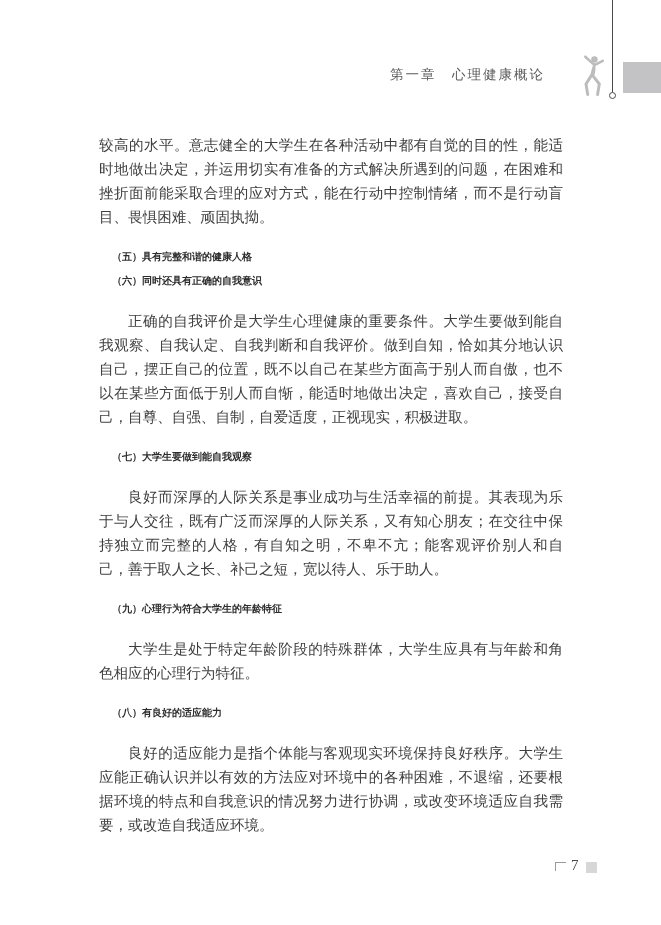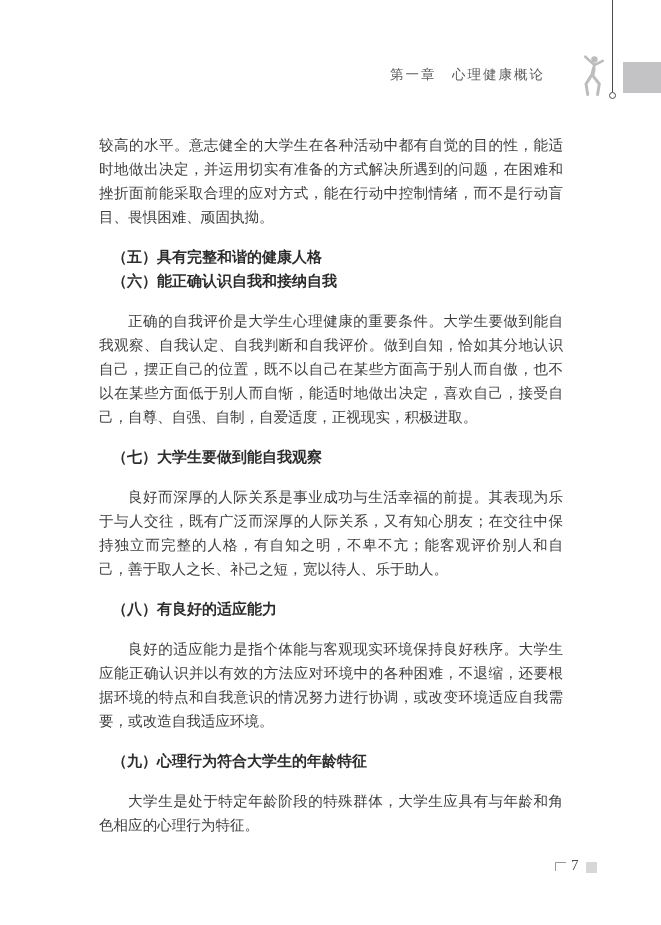--- a/index.html
+++ b/index.html
@@ -54,21 +54,21 @@
     line-height:24px;
     text-align:justify;
   }
   .body-col p{margin:16px;text-indent:2em;}
   .body-col p.continuation{text-indent:0;}
   .body-col h3{
     margin:0;
     padding-left:29px;
     font-family:"Liberation Sans", sans-serif;
     font-weight:bold;
-    font-size:15px;
+    font-size:10px;
     line-height:24px;
     color:#2d2d2d;
     text-align:left;
   }
   
   .footer-corner{
     position:absolute;
     left:555px;top:862px;
     width:10px;height:8px;
     border-top:1px solid #9a9a9a;
@@ -112,37 +112,37 @@
 
   <main class="body-col">
 
     <p class="continuation">较高的水平。意志健全的大学生在各种活动中都有自觉的目的性，能适时地做出决定，并运用切实有准备的方式解决所遇到的问题，在困难和挫折面前能采取合理的应对方式，能在行动中控制情绪，而不是行动盲目、畏惧困难、顽固执拗。</p>
 
     <section>
       <h3>（五）具有完整和谐的健康人格</h3>
     </section>
 
     <section>
-      <h3>（六）能正确认识自我和接纳自我</h3>
+      <h3>（六）同时还具有正确的自我意识</h3>
       <p>正确的自我评价是大学生心理健康的重要条件。大学生要做到能自我观察、自我认定、自我判断和自我评价。做到自知，恰如其分地认识自己，摆正自己的位置，既不以自己在某些方面高于别人而自傲，也不以在某些方面低于别人而自惭，能适时地做出决定，喜欢自己，接受自己，自尊、自强、自制，自爱适度，正视现实，积极进取。</p>
     </section>
 
     <section>
       <h3>（七）大学生要做到能自我观察</h3>
       <p>良好而深厚的人际关系是事业成功与生活幸福的前提。其表现为乐于与人交往，既有广泛而深厚的人际关系，又有知心朋友；在交往中保持独立而完整的人格，有自知之明，不卑不亢；能客观评价别人和自己，善于取人之长、补己之短，宽以待人、乐于助人。</p>
     </section>
 
     <section>
-      <h3>（八）有良好的适应能力</h3>
-      <p>良好的适应能力是指个体能与客观现实环境保持良好秩序。大学生应能正确认识并以有效的方法应对环境中的各种困难，不退缩，还要根据环境的特点和自我意识的情况努力进行协调，或改变环境适应自我需要，或改造自我适应环境。</p>
+      <h3>（九）心理行为符合大学生的年龄特征</h3>
+      <p>大学生是处于特定年龄阶段的特殊群体，大学生应具有与年龄和角色相应的心理行为特征。</p>
     </section>
 
     <section>
-      <h3>（九）心理行为符合大学生的年龄特征</h3>
-      <p>大学生是处于特定年龄阶段的特殊群体，大学生应具有与年龄和角色相应的心理行为特征。</p>
+      <h3>（八）有良好的适应能力</h3>
+      <p>良好的适应能力是指个体能与客观现实环境保持良好秩序。大学生应能正确认识并以有效的方法应对环境中的各种困难，不退缩，还要根据环境的特点和自我意识的情况努力进行协调，或改变环境适应自我需要，或改造自我适应环境。</p>
     </section>
 
   </main>
 
   <span class="footer-corner"></span>
   <span class="page-number">7</span>
   <span class="footer-square"></span>
 
 </div>
 

